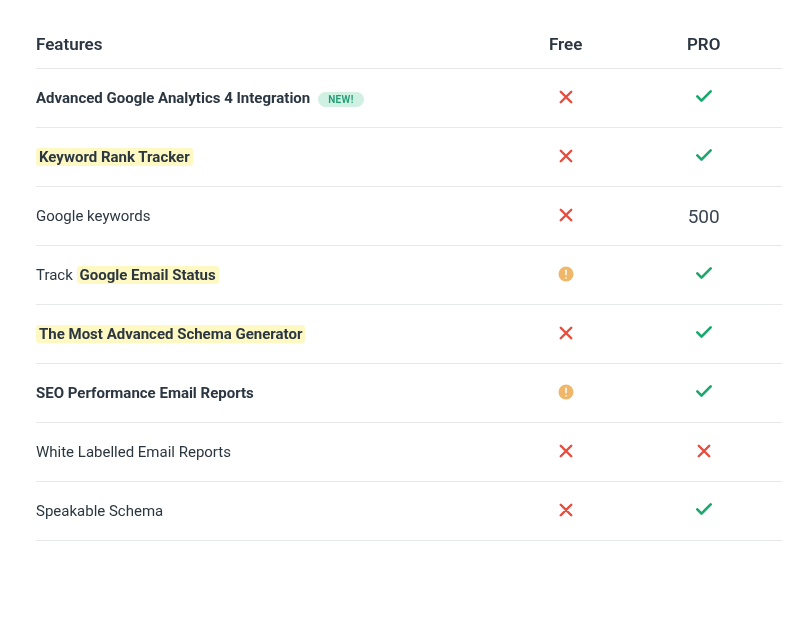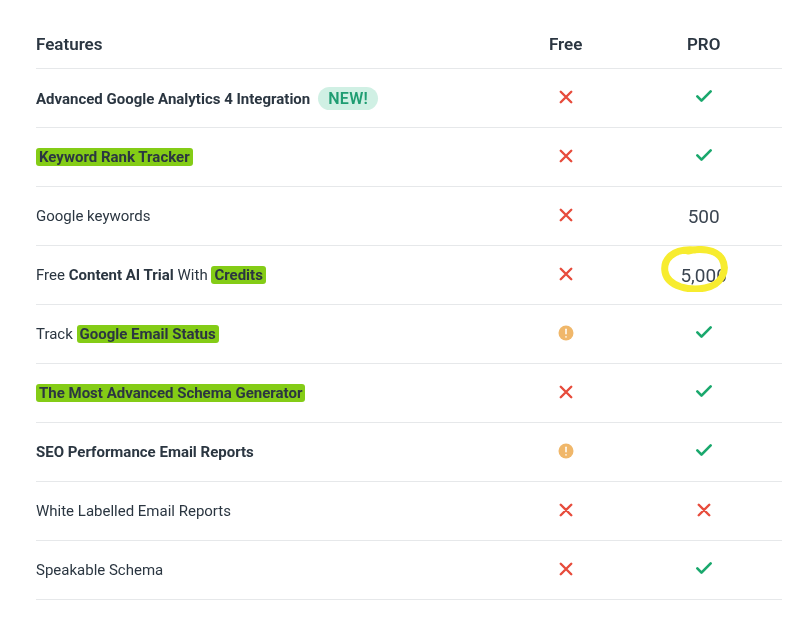--- a/index.html
+++ b/index.html
@@ -38,26 +38,26 @@
     line-height:1.3;
   }
   .pro-val{font-size:19px;color:#3b4551;}
   .badge-new{
     display:inline-block;
     margin-left:8px;
     padding:2px 10px;
     border-radius:12px;
     background:#d0f0e4;
     color:#1f9d72;
-    font-size:16px;
+    font-size:10px;
     font-weight:600;
     letter-spacing:.3px;
   }
   .hl{
-    background:#84cc16;
+    background:#fef9c3;
     padding:0 3px;
     border-radius:3px;
   }
   
   .circle-wrap{position:relative;display:inline-block;}
   .hand-circle{
     position:absolute;
     left:-20px;top:-18px;
     width:70px;height:46px;
     pointer-events:none;
@@ -110,31 +110,20 @@
           </span></td>
       </tr>
       <tr>
         <td><span class="feature-label">Google keywords</span></td>
         <td class="center"><span class="ic">
             <svg width="18" height="18" viewBox="0 0 24 24" fill="none">
               <path d="M5 5l14 14M19 5L5 19" stroke="#e74c3c" stroke-width="3.2" stroke-linecap="round"></path>
             </svg>
           </span></td>
         <td class="center"><span class="circle-wrap"><span class="pro-val">500</span></span></td>
-      </tr>
-      <tr>
-        <td><span class="feature-label">Free <b>Content AI Trial</b> With <b><span class="hl">Credits</span></b></span></td>
-        <td class="center"><span class="ic">
-            <svg width="18" height="18" viewBox="0 0 24 24" fill="none">
-              <path d="M5 5l14 14M19 5L5 19" stroke="#e74c3c" stroke-width="3.2" stroke-linecap="round"></path>
-            </svg>
-          </span></td>
-        <td class="center"><span class="circle-wrap"><span class="pro-val">5,000</span><svg class="hand-circle" viewBox="0 0 70 46">
-              <path d="M35 4 C12 2 3 14 5 26 C8 41 30 45 45 42 C62 39 68 24 62 13 C56 3 40 2 28 5" fill="none" stroke="#f7ec2f" stroke-width="7" stroke-linecap="round" stroke-linejoin="round"></path>
-            </svg></span></td>
       </tr>
       <tr>
         <td><span class="feature-label">Track <b><span class="hl">Google Email Status</span></b></span></td>
         <td class="center"><span class="ic">
             <svg width="18" height="18" viewBox="0 0 24 24">
               <circle cx="12" cy="12" r="10" fill="#f0b76a"></circle>
               <rect x="11" y="6" width="2" height="8" rx="1" fill="#fff"></rect>
               <rect x="11" y="16" width="2" height="2.4" rx="1" fill="#fff"></rect>
             </svg>
           </span></td>

